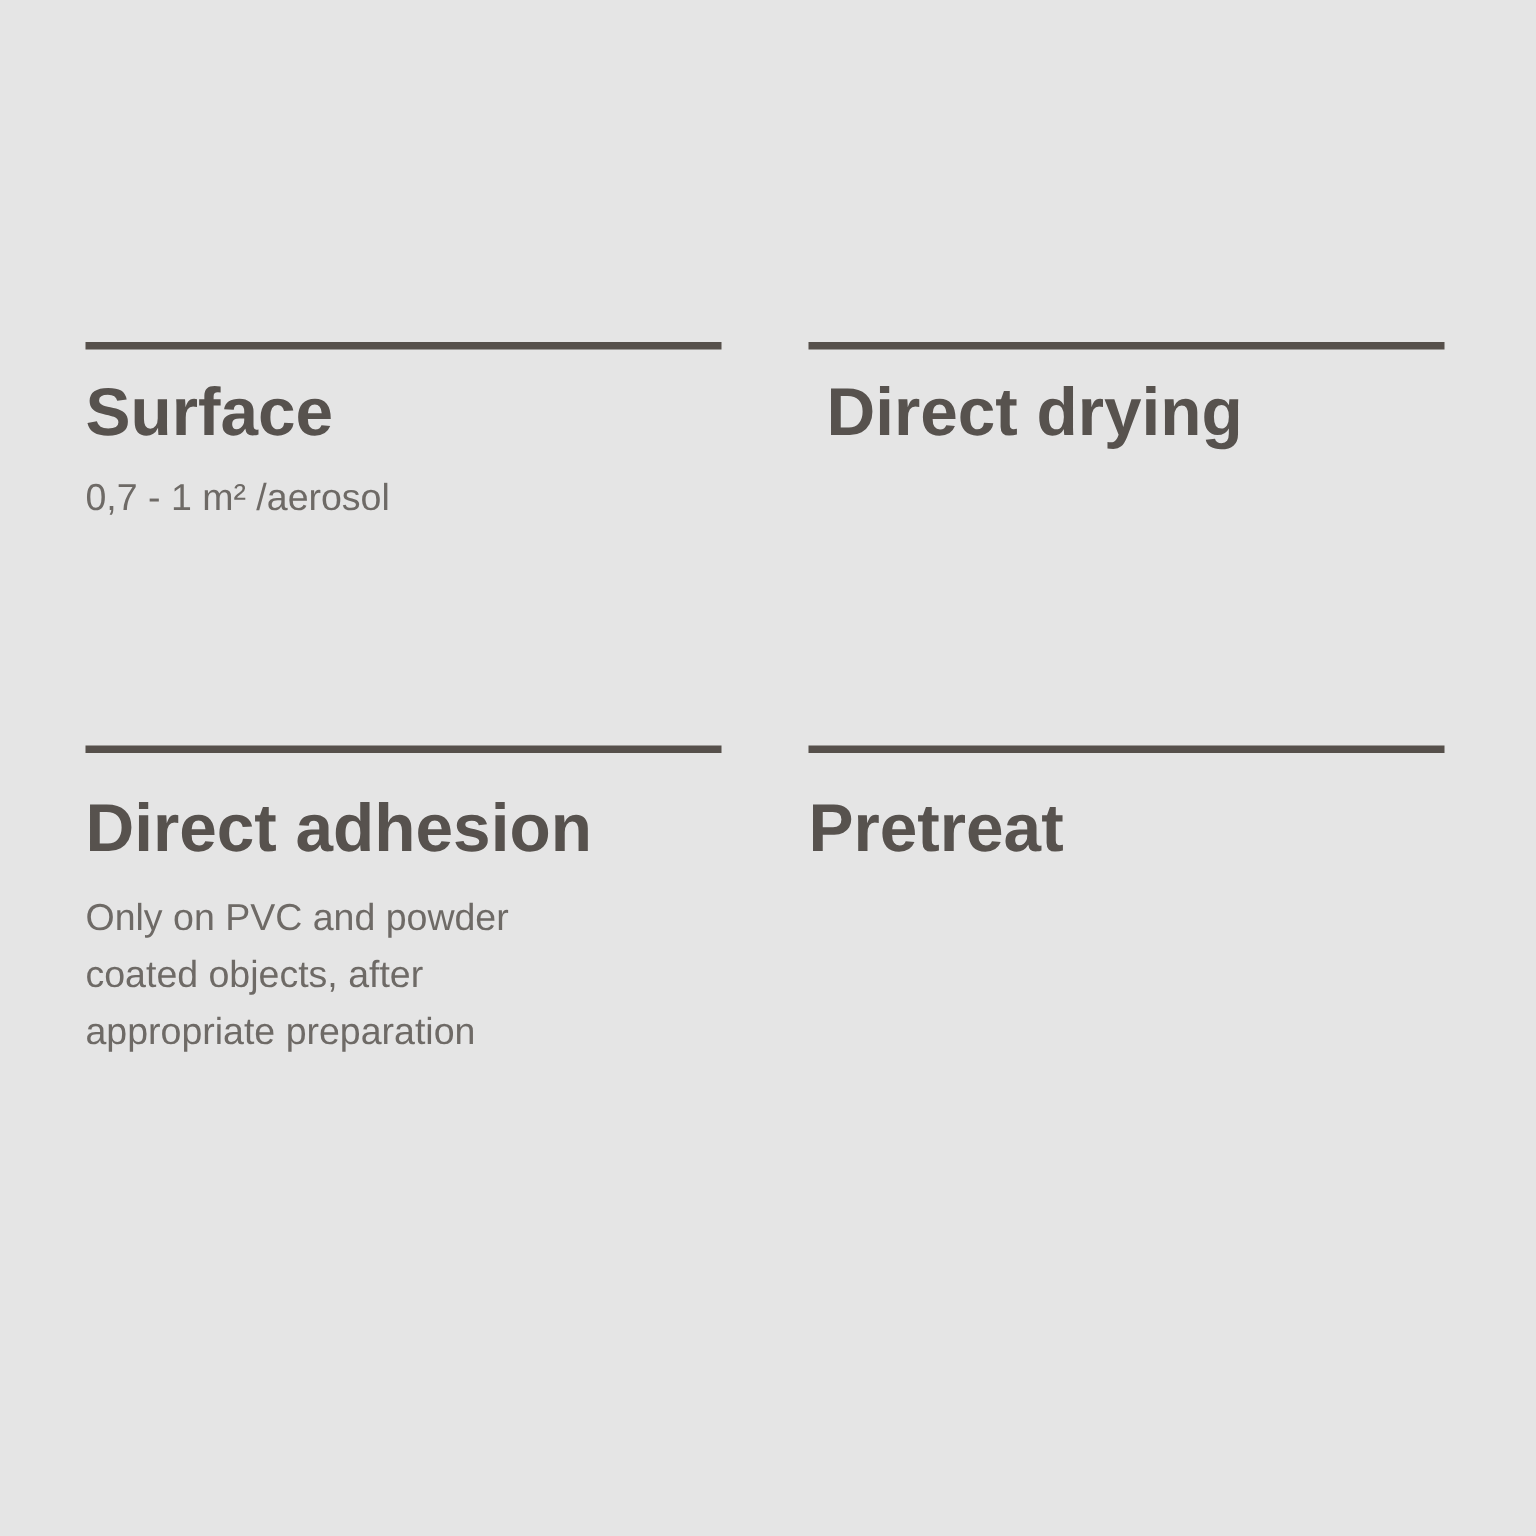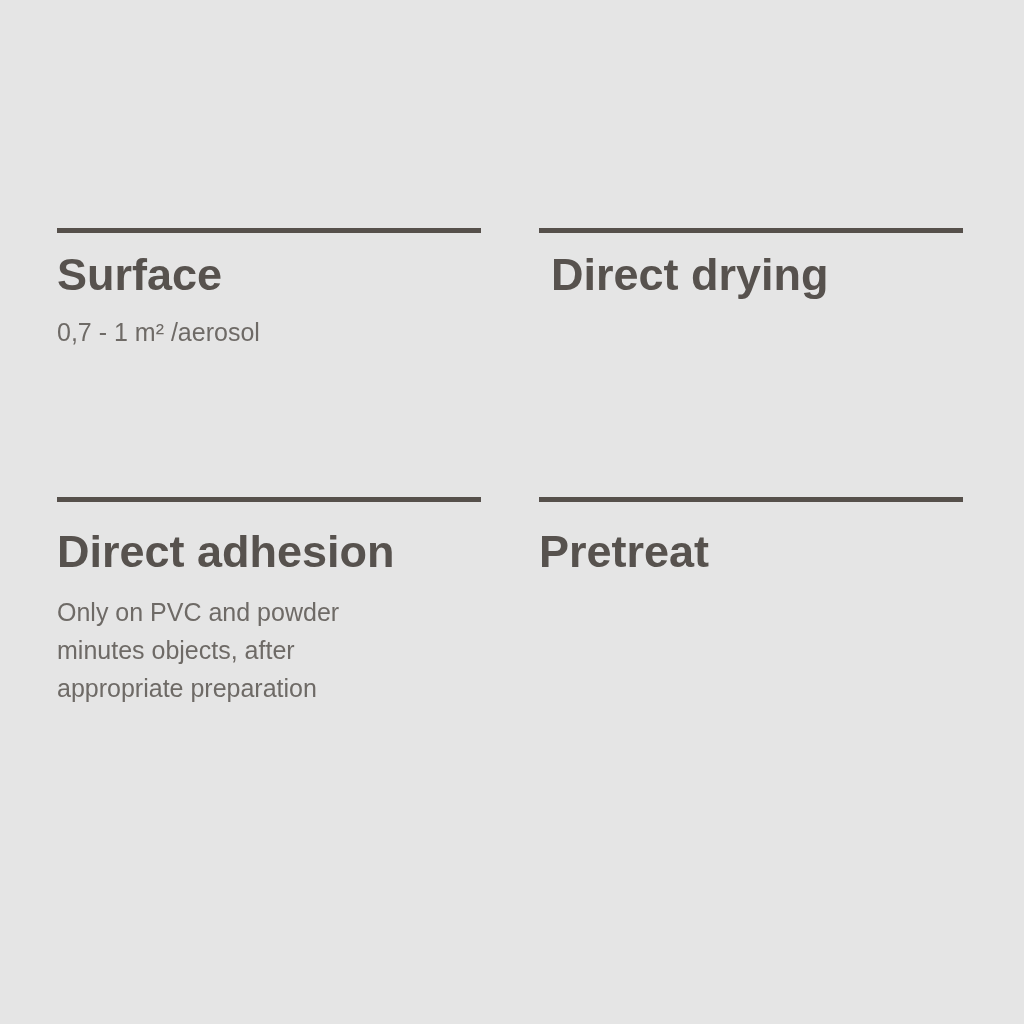--- a/index.html
+++ b/index.html
@@ -61,21 +61,21 @@
 
   <section class="card r1 c2">
     <div class="rule"></div>
     <h2 class="title indent">Direct drying</h2>
   </section>
 
   <section class="card r2 c1">
     <div class="rule"></div>
     <h2 class="title">Direct adhesion</h2>
     <p class="body-text">Only on PVC and powder
-minutes objects, after
+coated objects, after
 appropriate preparation</p>
   </section>
 
   <section class="card r2 c2">
     <div class="rule"></div>
     <h2 class="title">Pretreat</h2>
   </section>
 
 </div>
 

